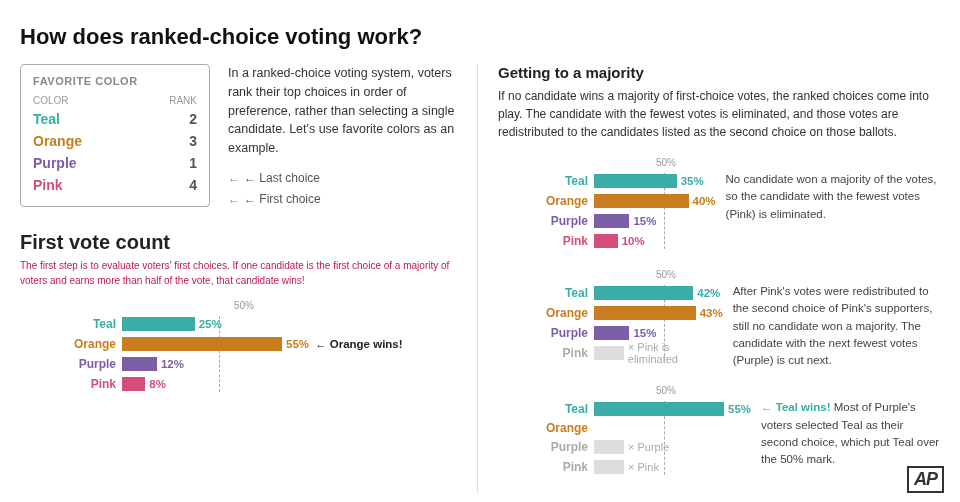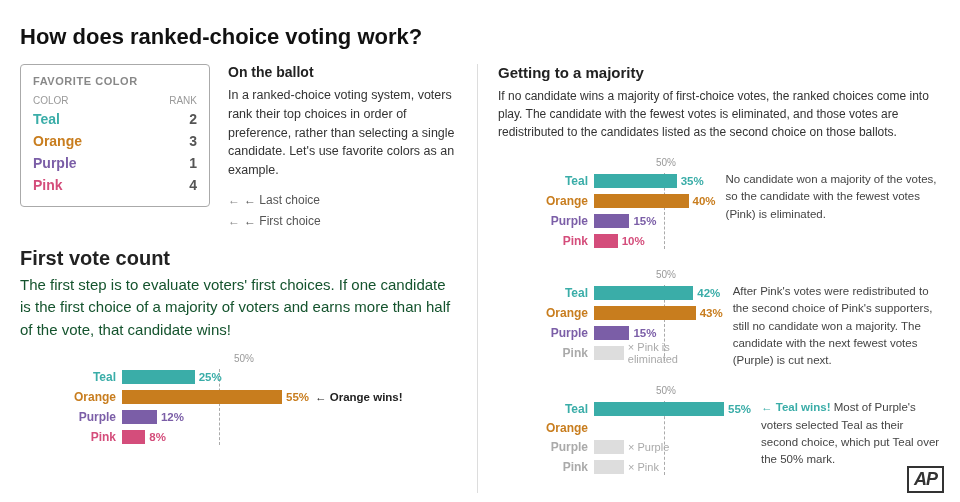--- a/index.html
+++ b/index.html
@@ -108,23 +108,23 @@
     }
     .clearfix::after { content: ''; display: block; clear: both; }
 
     
     .section-title {
       font-size: 20px;
       font-weight: bold;
       margin: 14px 0 4px 0;
     }
     .section-desc {
-      font-size: 15px;
+      font-size: 10px;
       line-height: 1.5;
-      color: #14532d;
+      color: #be185d;
       margin-bottom: 10px;
     }
     .bar-row {
       display: flex;
       align-items: center;
       margin-bottom: 4px;
     }
     .bar-label {
       width: 48px;
       font-size: 12px;
@@ -249,21 +249,20 @@
                 </tr>
                 <tr>
                   <td class="color-pink">Pink</td>
                   <td class="rank-val">4</td>
                 </tr>
               </tbody>
           </table>
         </div>
 
         <div class="ballot-section">
-          <h3>On the ballot</h3>
           <p>In a ranked-choice voting system, voters rank their top choices in order of preference, rather than selecting a single candidate. Let's use favorite colors as an example.</p>
           <div class="ballot-choices">
             <div>
               <span class="arrow">←</span><span>← Last choice</span>
             </div>
             <div>
               <span class="arrow">←</span><span>← First choice</span>
             </div>
           </div>
         </div>

